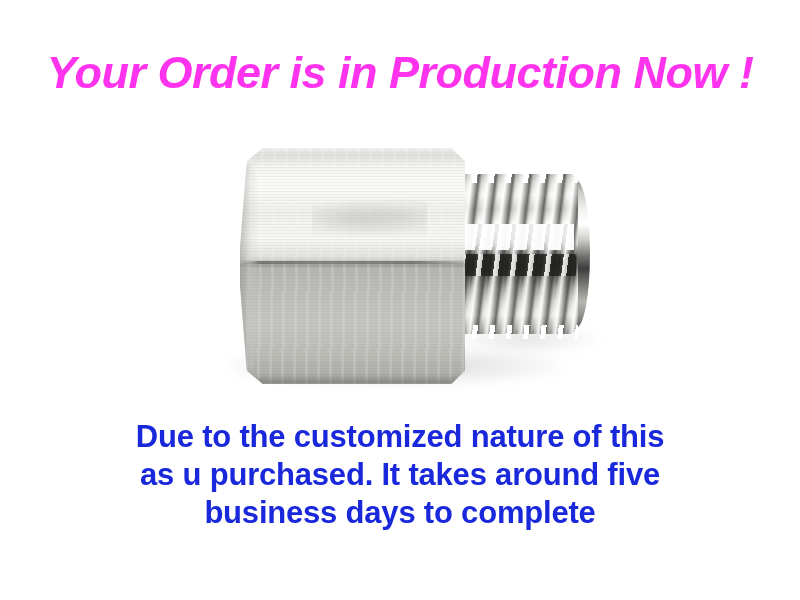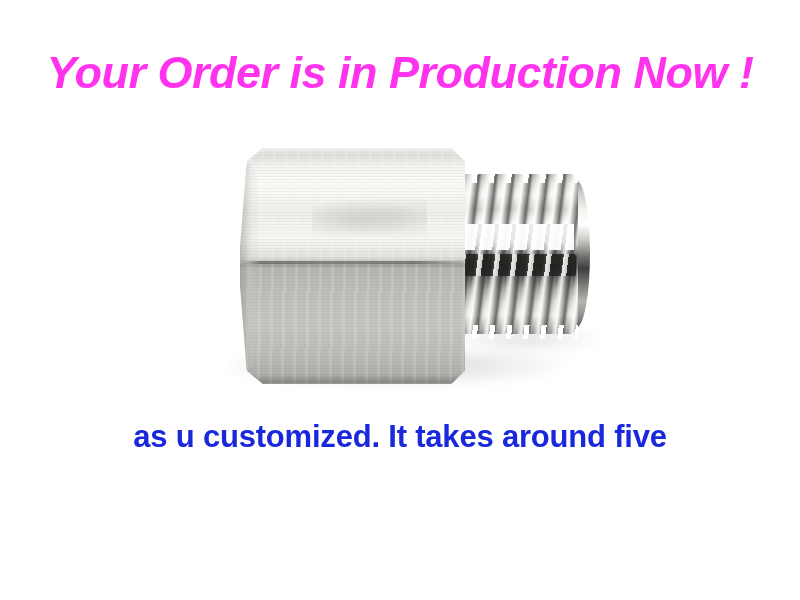--- a/index.html
+++ b/index.html
@@ -364,16 +364,18 @@
       <div class="hex-smudge"></div>
       <div class="hex-top-chamfer"></div>
       <div class="hex-edge"></div>
       <div class="hex-left-facet"></div>
       <div class="hex-bottom-chamfer"></div>
     </div>
 
   </div>
 
   <div id="body-note">
-    <span class="note-line">as u customized. It takes around five</span>
+    <span class="note-line">Due to the customized nature of this</span>
+    <span class="note-line">as u purchased. It takes around five</span>
+    <span class="note-line">business days to complete</span>
   </div>
 
 </div>
 
 </body></html>

